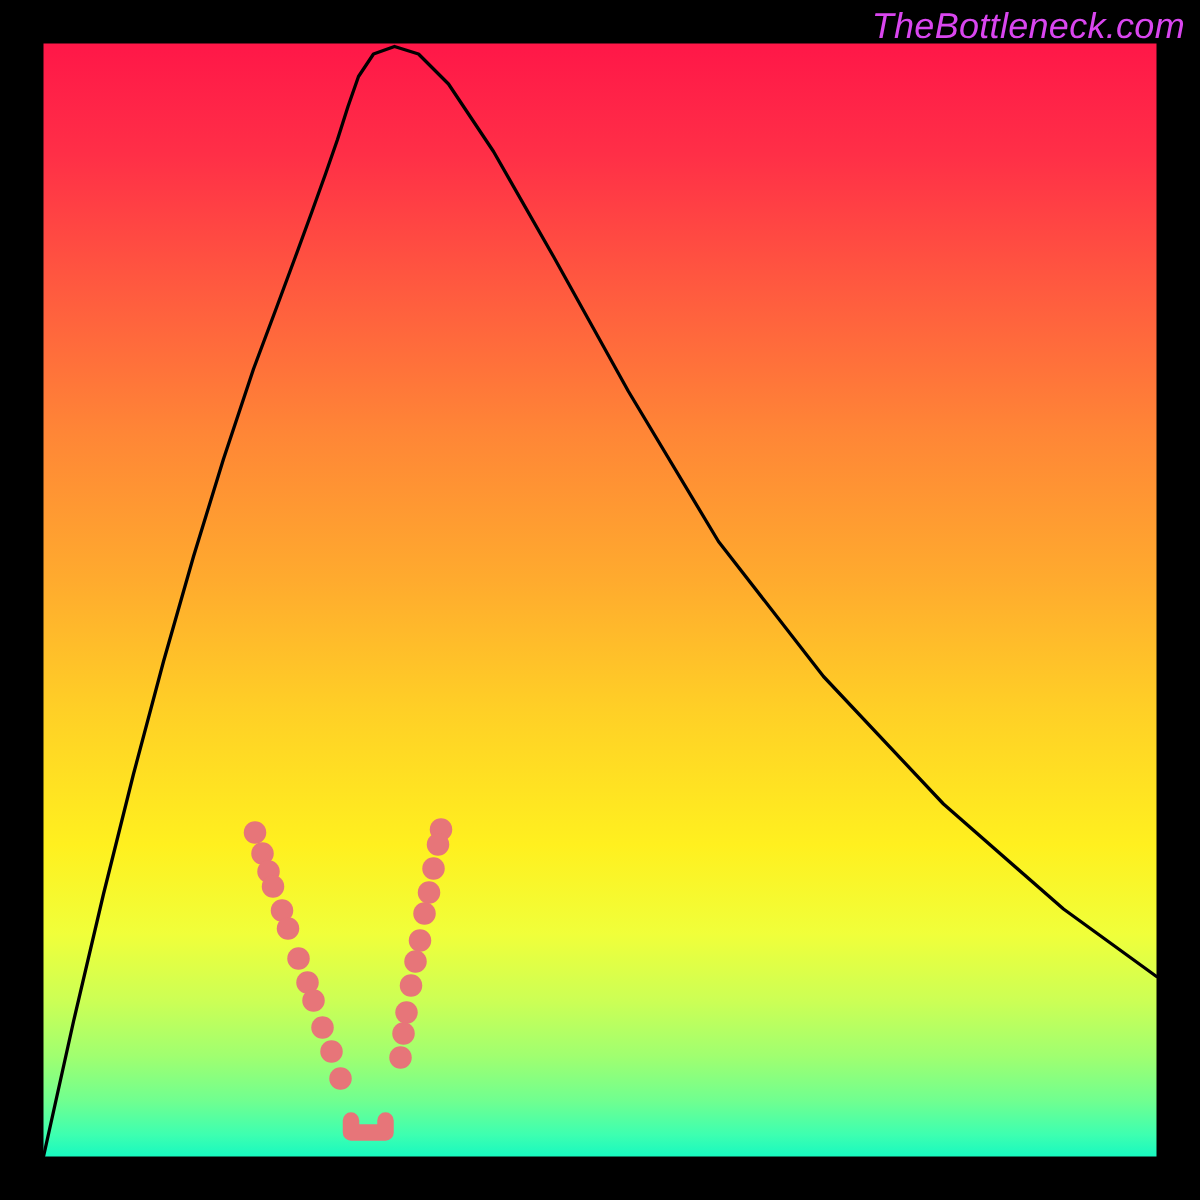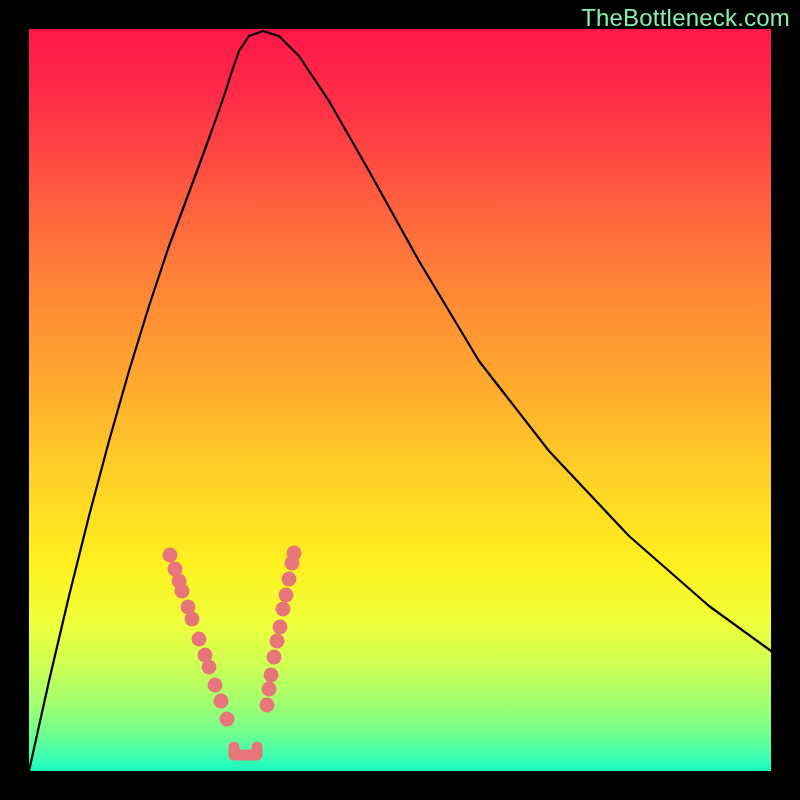--- a/index.html
+++ b/index.html
@@ -30,26 +30,27 @@
       #a0ff70 91%,
       #70ff90 95%,
       #3effb0 98%,
       #18f9c0 100%
     );
   }
   .watermark {
     position: absolute;
     top: 4px;
     right: 10px;
-    color: #86efac;
+    color: #d946ef;
     font-size: 24px;
     font-weight: 500;
     letter-spacing: 0.2px;
     z-index: 5;
     user-select: none;
+    font-style: italic;
   }
   svg.plot {
     position: absolute;
     left: 0;
     top: 0;
     width: 742px;
     height: 742px;
     overflow: visible;
   }
   .curve {

